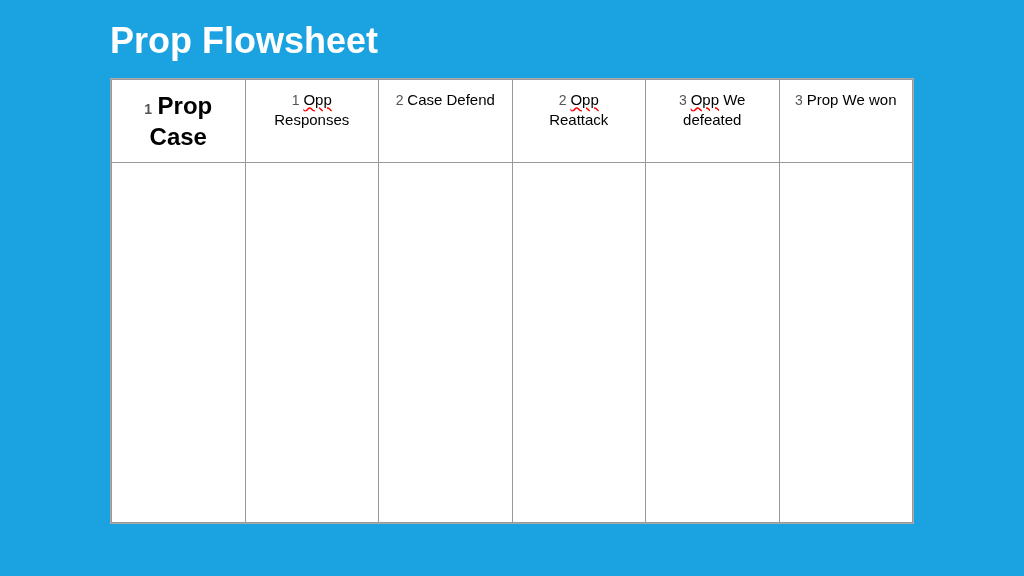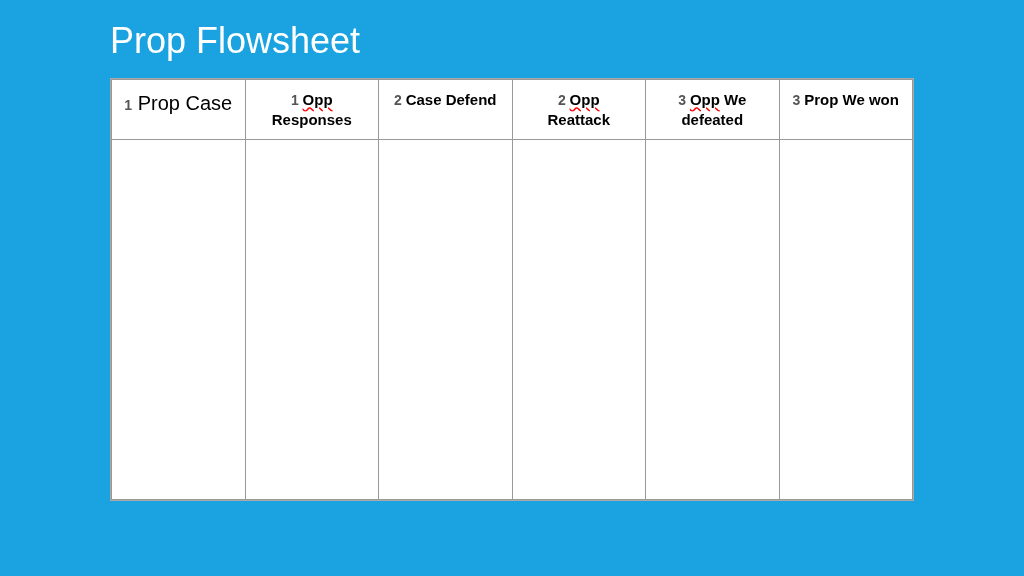--- a/index.html
+++ b/index.html
@@ -12,41 +12,41 @@
       width: 1024px;
       height: 576px;
       background-color: #1aa3e0;
       font-family: Arial, sans-serif;
       overflow: hidden;
     }
 
     .page-title {
       color: white;
       font-size: 36px;
-      font-weight: normal;
+      font-weight: bold;
       padding: 20px 36px 16px 110px;
     }
 
     .table-container {
       margin: 0 110px;
       background: white;
       border: 1px solid #aaa;
     }
 
     table {
       width: 100%;
       border-collapse: collapse;
       table-layout: fixed;
     }
 
     thead tr th {
       border: 1px solid #999;
       padding: 10px 10px 10px 10px;
       font-size: 15px;
-      font-weight: bold;
+      font-weight: normal;
       vertical-align: top;
       line-height: 1.3;
       background: white;
     }
 
     thead tr th:first-child {
       font-size: 20px;
       font-weight: bold;
     }
 
@@ -71,21 +71,21 @@
 
 <div>
   <h1 class="page-title">Prop Flowsheet</h1>
 
   <div class="table-container">
     <table>
       <thead>
         <tr>
           <th>
             <span class="col-num">1</span>
-            <span class="col-label" style="font-size:20px;font-weight:normal;">Prop Case</span>
+            <span class="col-label" style="font-size:24px;font-weight:bold;">Prop Case</span>
           </th>
           <th>
             <span class="col-num">1 </span><span style="text-decoration: underline wavy red; text-decoration-color: red;">Opp</span><span><br>Responses</span>
           </th>
           <th>
             <span class="col-num">2 </span><span>Case Defend</span>
           </th>
           <th>
             <span class="col-num">2 </span><span style="text-decoration: underline wavy red;">Opp</span><span><br>Reattack</span>
           </th>

